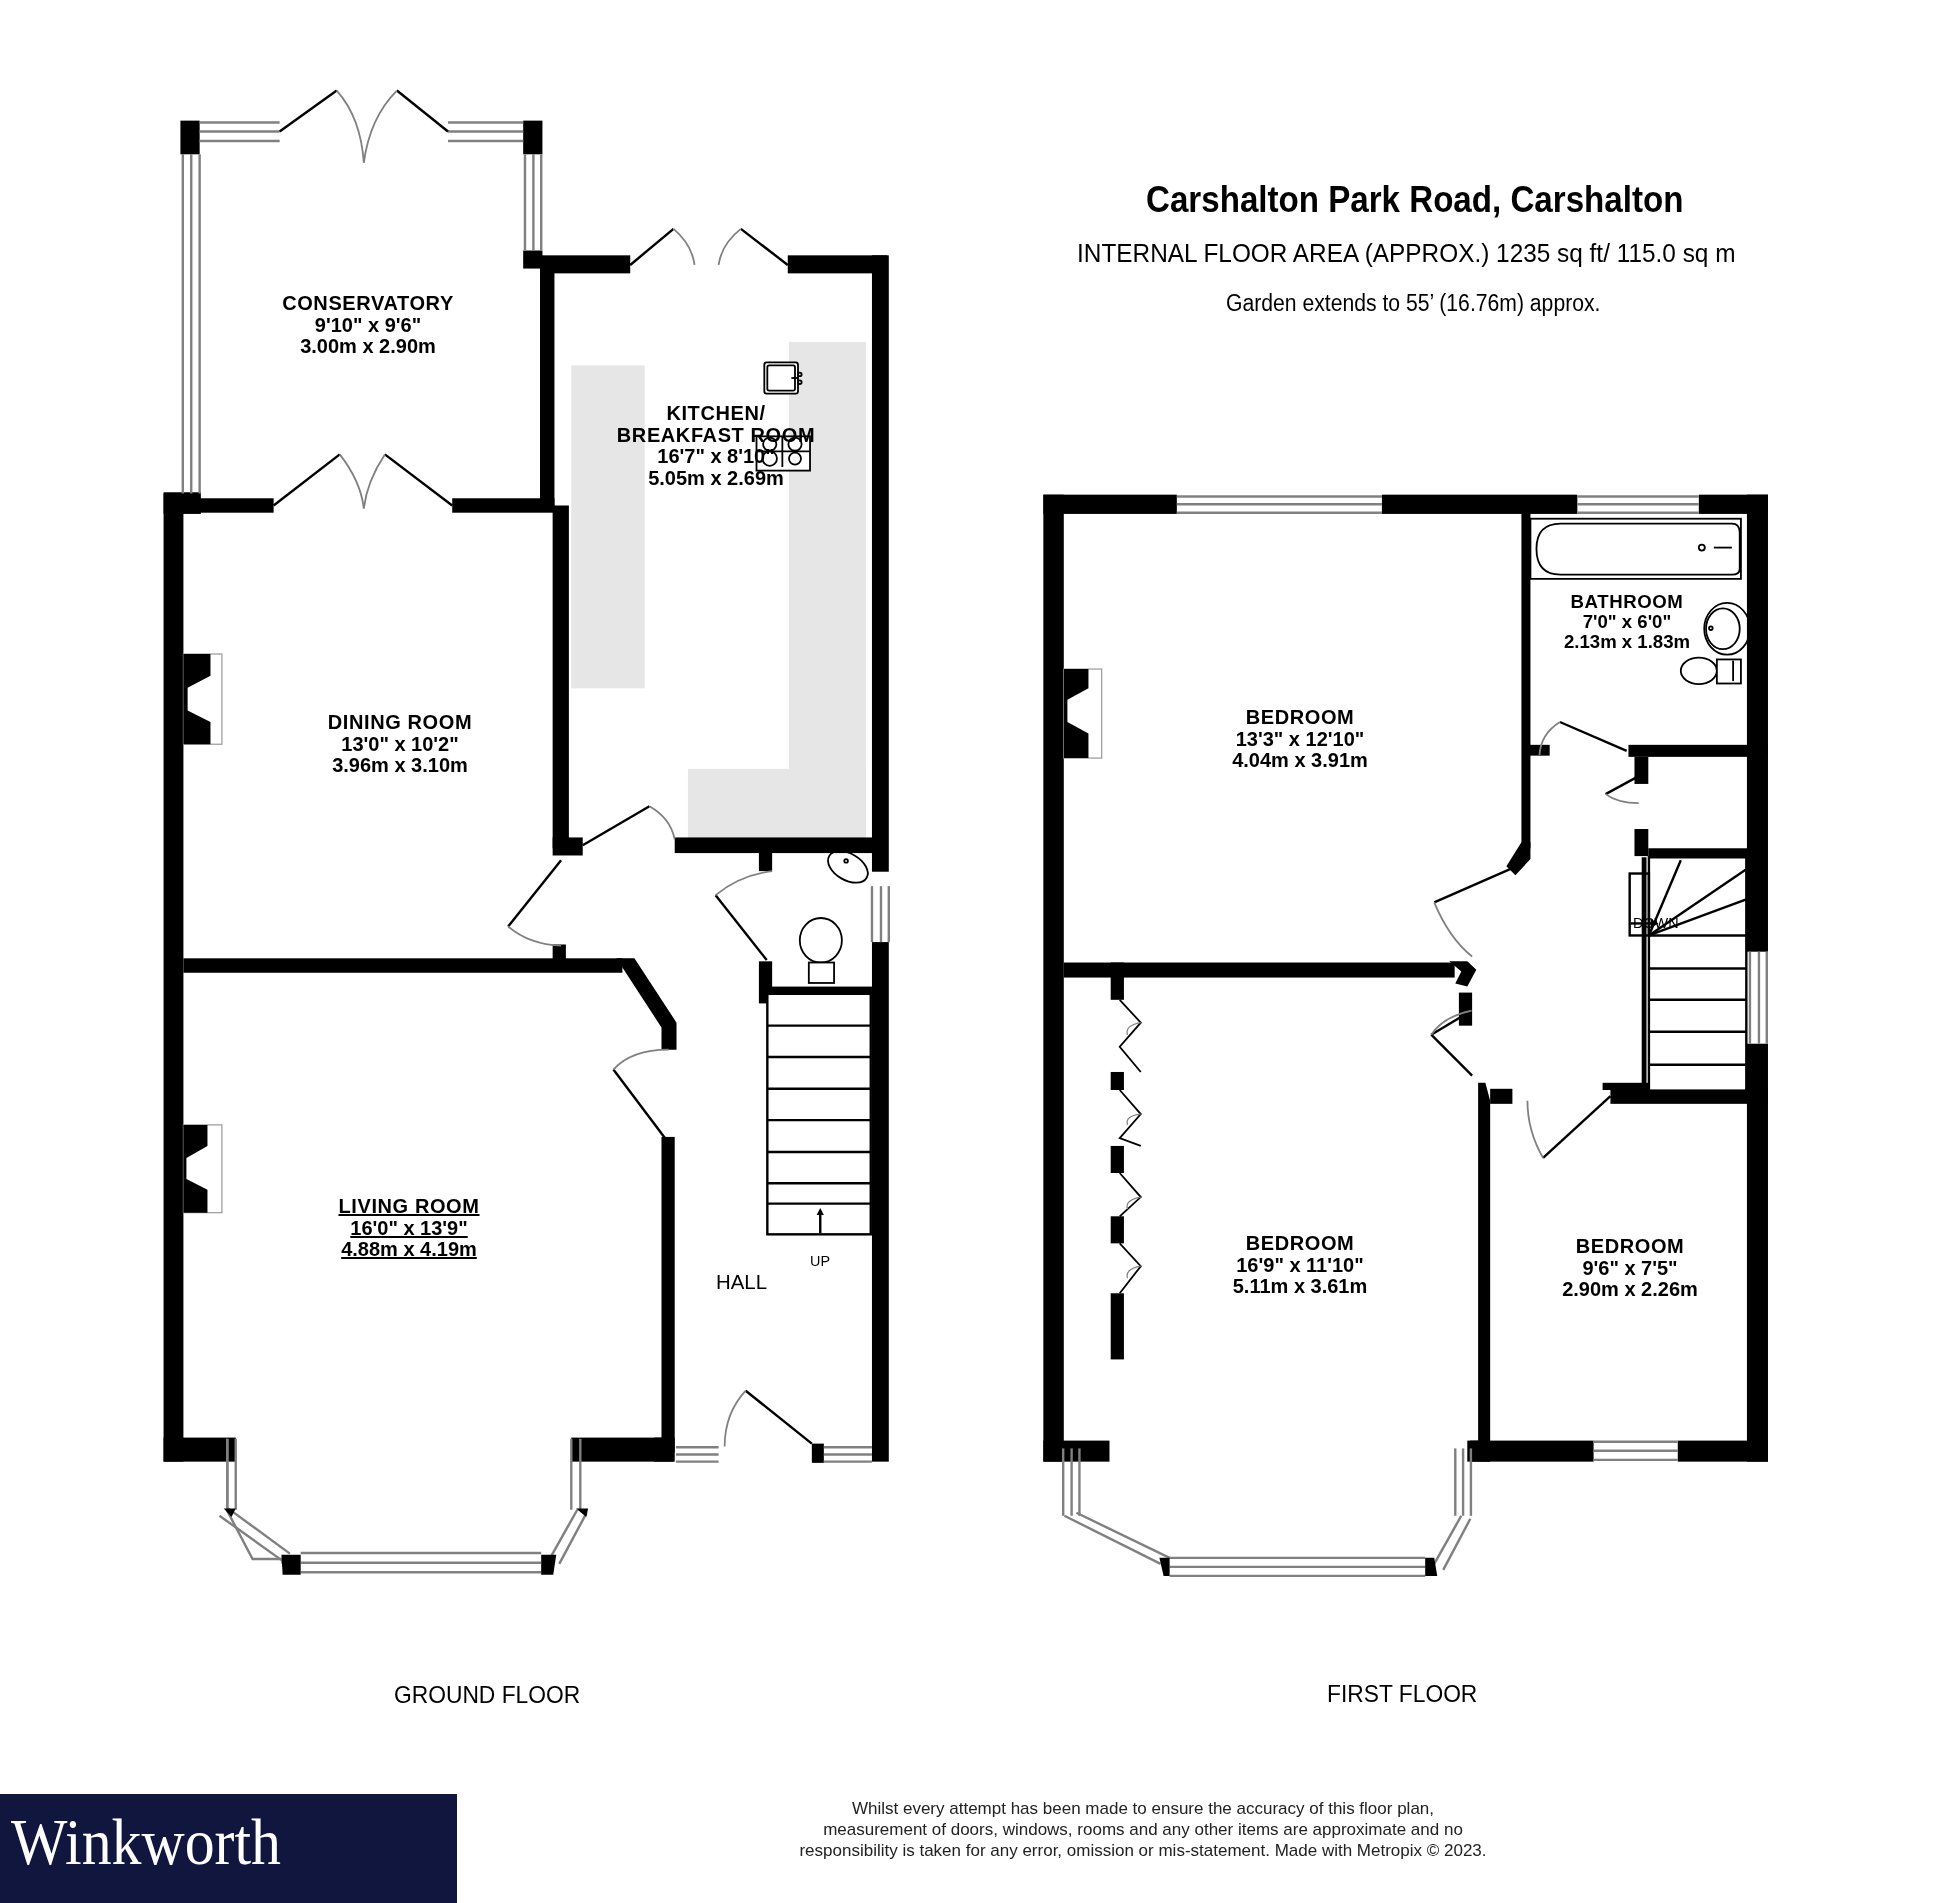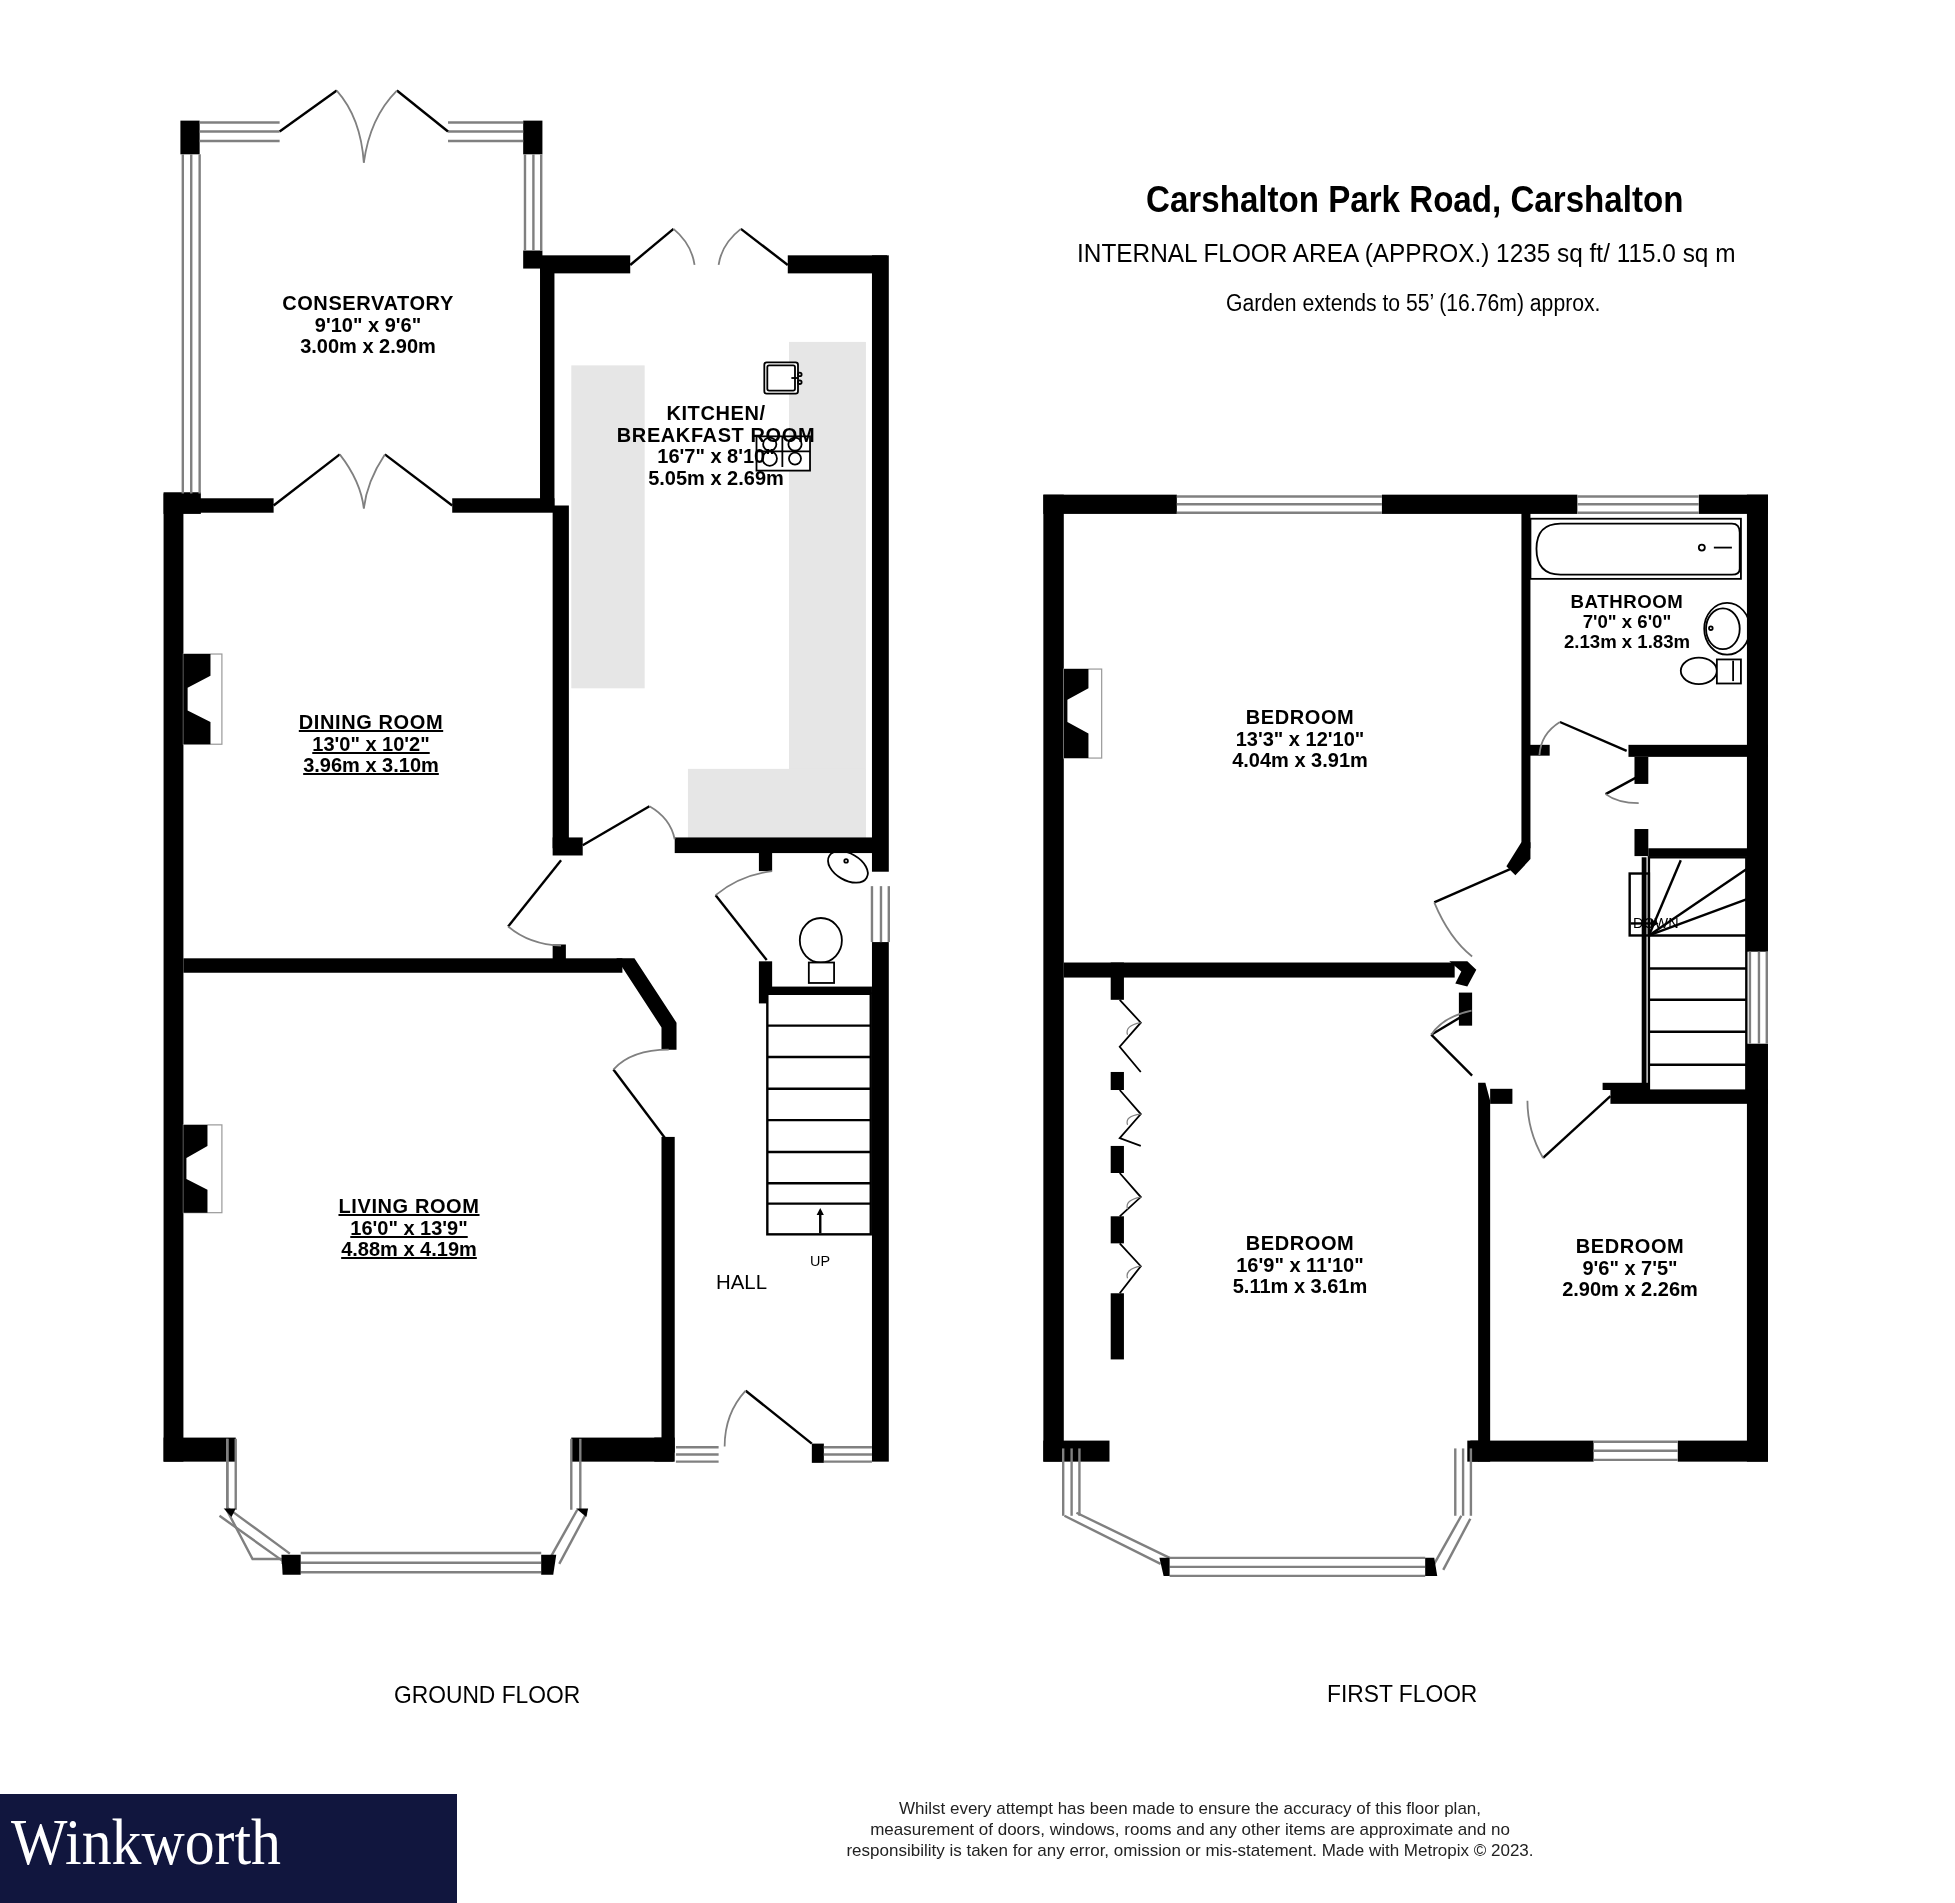--- a/index.html
+++ b/index.html
@@ -11,21 +11,21 @@
   .garden { font-size: 23px; white-space: nowrap; transform: scaleX(0.92); transform-origin: left top; }
   .room { position: absolute; text-align: center; font-weight: bold; font-size: 20px; line-height: 21.7px; white-space: nowrap; transform: translateX(-50%); }
   .room .name { display: block; letter-spacing: 0.6px; }
   .room .dim { display: block; }
   .room.narrow { font-size: 18.6px; line-height: 20px; }
   .hall { font-size: 20.4px; font-weight: normal; }
   .small { font-size: 14.4px; }
   .floor-label { font-size: 24px; white-space: nowrap; transform: scaleX(0.95); transform-origin: left top; }
   .logo { position: absolute; left: 0; top: 1794px; width: 457px; height: 110px; background: #11163e; }
   .logo span { position: absolute; left: 10.8px; top: 12px; color: #ffffff; font-family: "Liberation Serif", serif; font-size: 65px; line-height: 72px; transform: scaleX(0.92); transform-origin: left top; }
-  .disclaimer { position: absolute; left: 778px; top: 1798px; width: 824px; text-align: center; font-size: 17px; line-height: 21px; color: #222; }
+  .disclaimer { position: absolute; left: 731px; top: 1798px; width: 824px; text-align: center; font-size: 17px; line-height: 21px; color: #222; }
 </style>
 </head>
 <body>
 
 <svg class="plan" viewBox="0 0 3251 3165">
   <g>
 
     <g fill="#e6e6e6">
       <rect x="950" y="607" width="122" height="537"></rect>
       <rect x="1312" y="568" width="128" height="832"></rect>
@@ -370,21 +370,21 @@
   <span class="dim">3.00m  x 2.90m</span>
 </div>
 
 <div class="room" style="left:716px; top:403px;">
   <span class="name">KITCHEN/</span>
   <span class="name">BREAKFAST ROOM</span>
   <span class="dim">16'7"  x 8'10"</span>
   <span class="dim">5.05m  x 2.69m</span>
 </div>
 
-<div class="room" style="left:371px; top:712px;text-decoration:underline;">
+<div class="room" style="left:400px; top:712px;">
   <span class="name">DINING ROOM</span>
   <span class="dim">13'0"  x 10'2"</span>
   <span class="dim">3.96m  x 3.10m</span>
 </div>
 
 <div class="room" style="left:409px; top:1196px;text-decoration:underline;">
   <span class="name">LIVING ROOM</span>
   <span class="dim">16'0"  x 13'9"</span>
   <span class="dim">4.88m  x 4.19m</span>
 </div>

